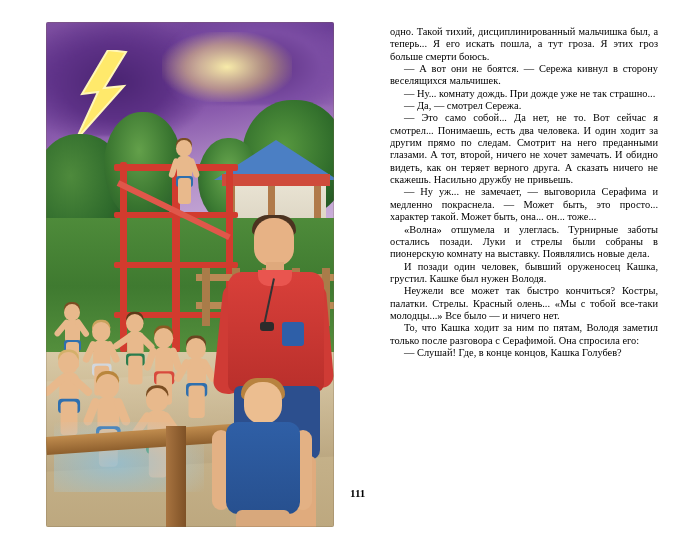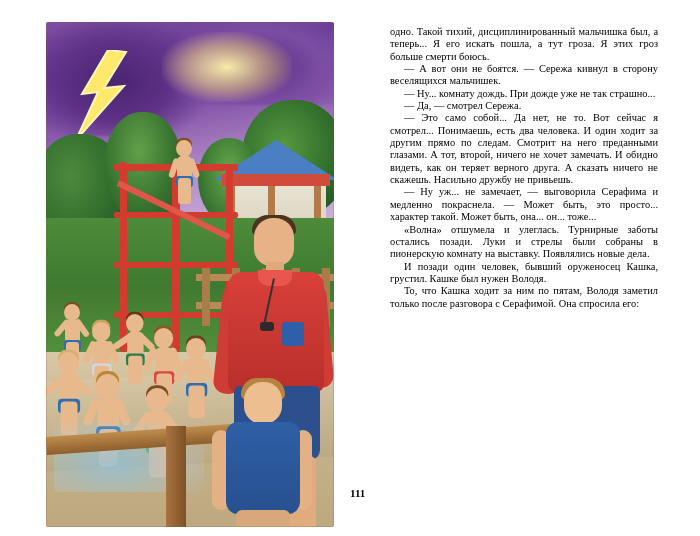--- a/index.html
+++ b/index.html
@@ -559,18 +559,20 @@
   <div class="right-page">
     <div class="text-col">
       <p>одно. Такой тихий, дисциплинированный мальчиш­ка был, а теперь... Я его искать пошла, а тут гроза. Я этих гроз больше смерти боюсь.</p>
       <p class="ind">— А вот они не боятся. — Сережа кивнул в сто­рону веселящихся мальчишек.</p>
       <p class="ind">— Ну... комнату дождь. При дожде уже не так страшно...</p>
       <p class="ind">— Да, — смотрел Сережа.</p>
       <p class="ind">— Это само собой... Да нет, не то. Вот сейчас я смотрел... Понимаешь, есть два человека. И один ходит за другим прямо по следам. Смотрит на него преданными глазами. А тот, второй, ничего не хо­чет замечать. И обидно видеть, как он теряет вер­ного друга. А сказать ничего не скажешь. Насильно дружбу не привьешь.</p>
       <p class="ind">— Ну уж... не замечает, — выговорила Серафима и медленно покраснела. — Может быть, это про­сто... характер такой. Может быть, она... он... тоже...</p>
       <p class="ind">«Волна» отшумела и улеглась. Турнирные забо­ты остались позади. Луки и стрелы были собраны в пионерскую комнату на выставку. Появлялись но­вые дела.</p>
       <p class="ind">И позади один человек, бывший оруженосец Кашка, грустил. Кашке был нужен Володя.</p>
+      <p class="ind">Неужели все может так быстро кончиться? Ко­стры, палатки. Стрелы. Красный олень... «Мы с то­бой все-таки молодцы...» Все было — и ничего нет.</p>
       <p class="ind">То, что Кашка ходит за ним по пятам, Володя за­метил только после разговора с Серафимой. Она спросила его:</p>
+      <p class="ind">— Слушай! Где, в конце концов, Кашка Голубев?</p>
     </div>
     <div class="folio">111</div>
   </div>
 
 </div>
 
 </body></html>

